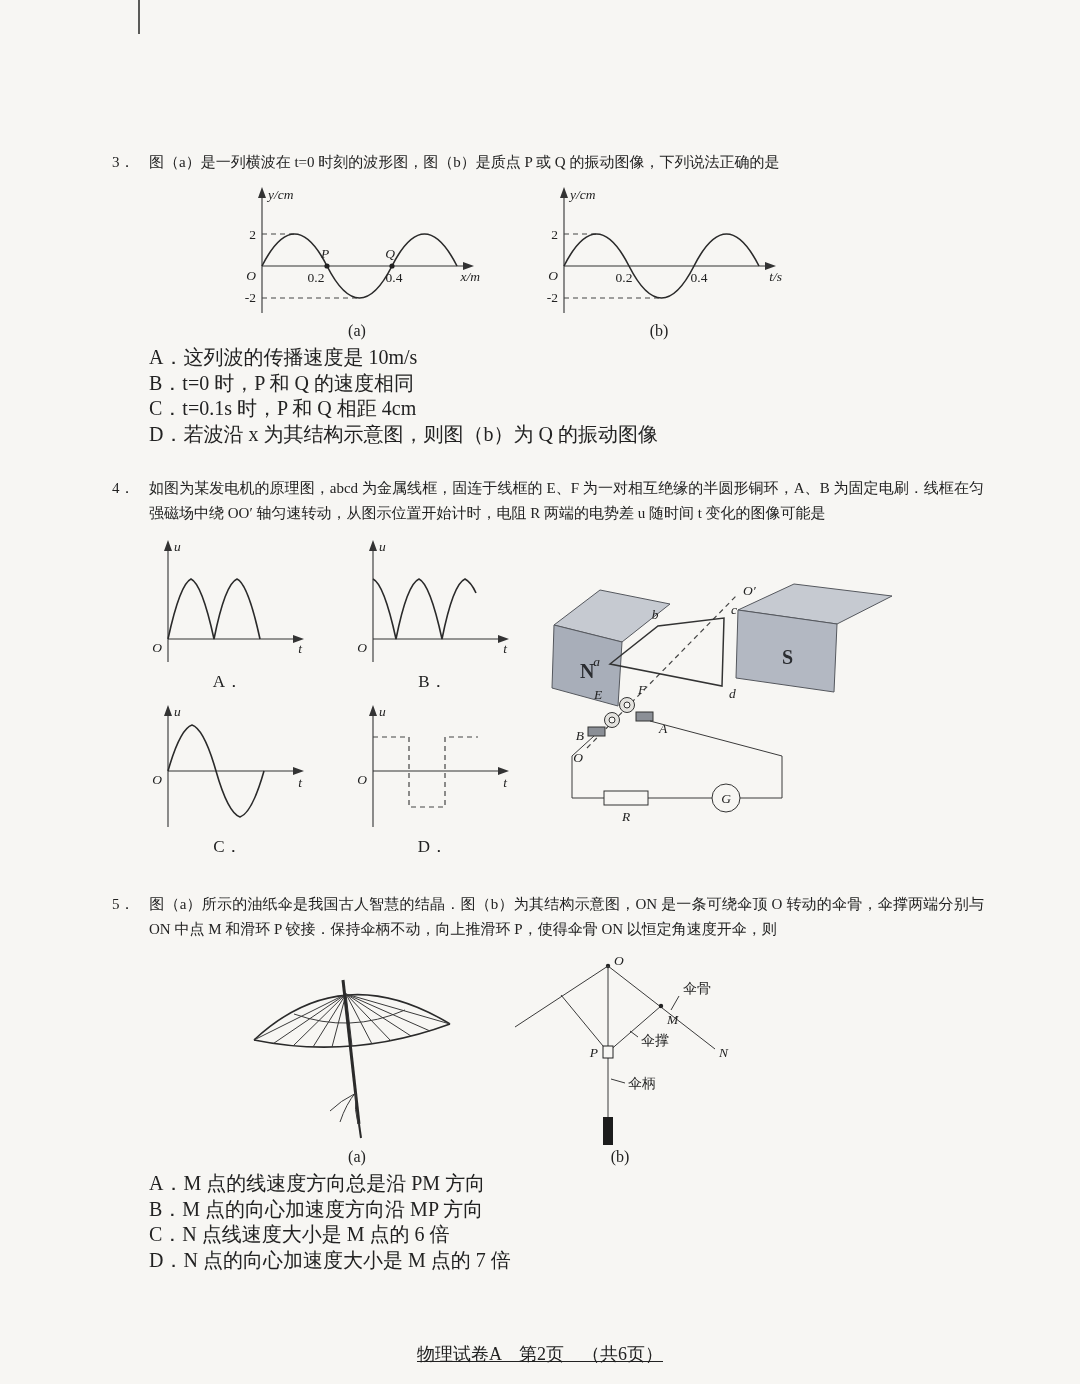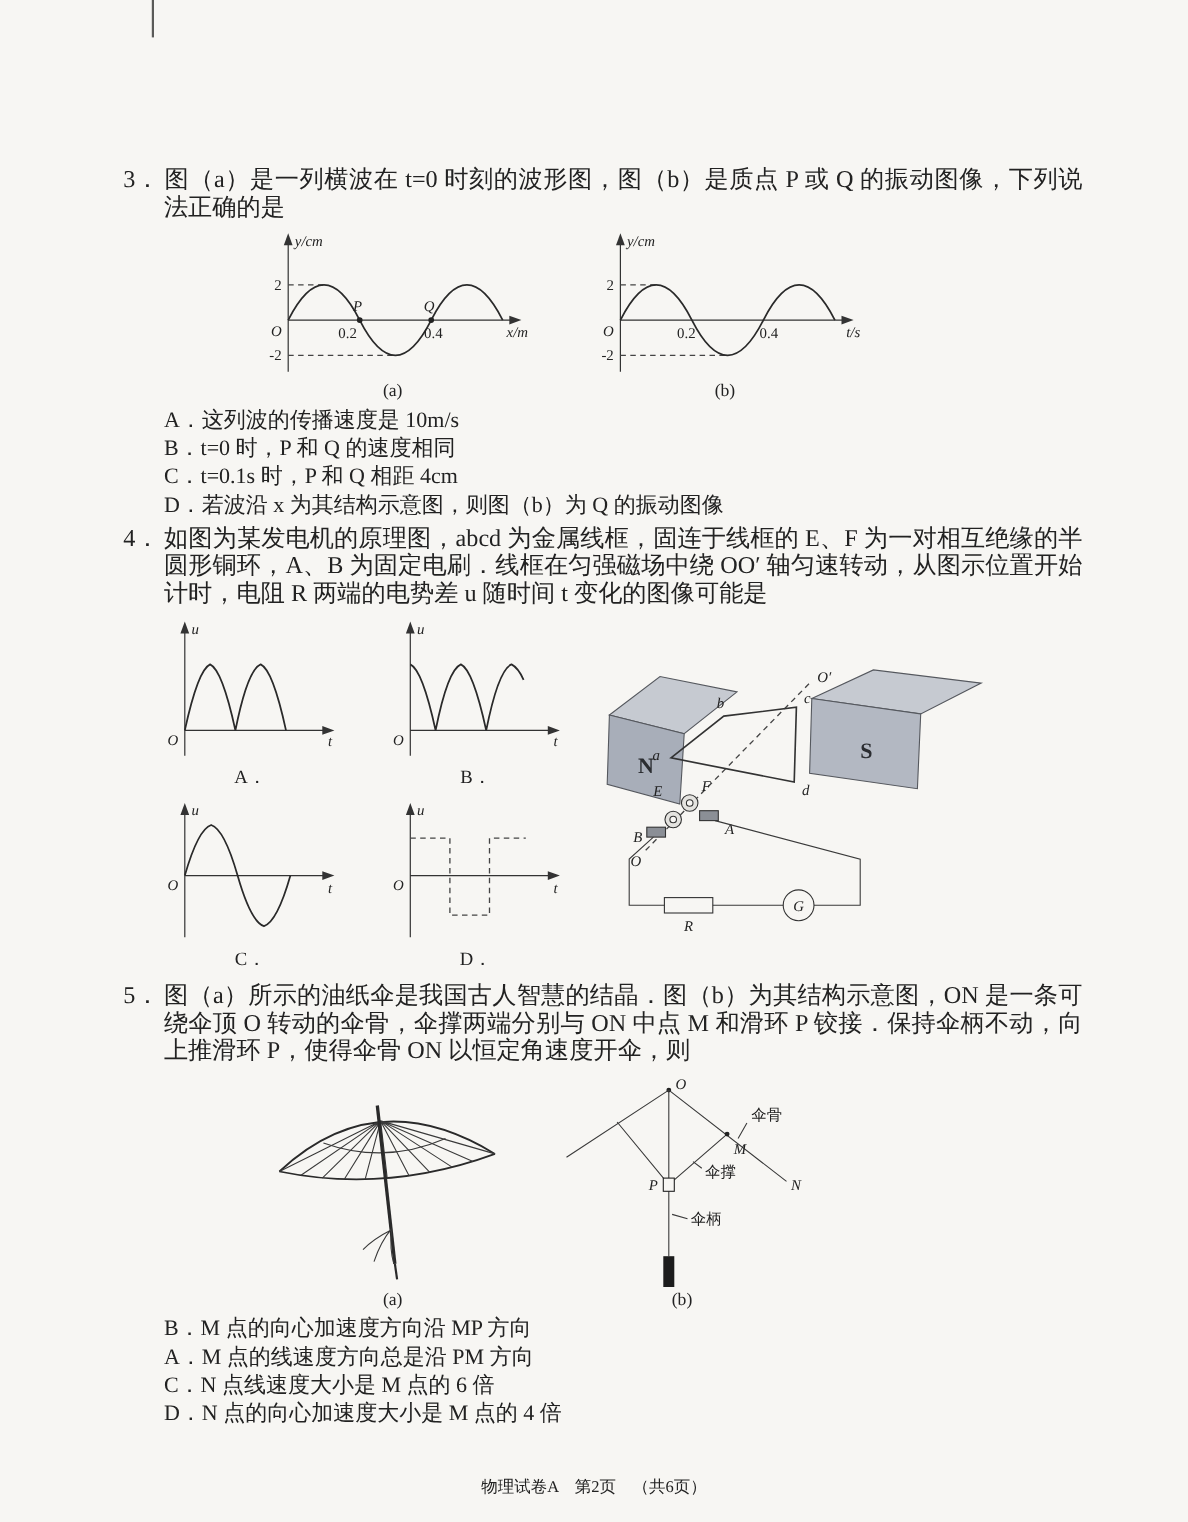--- a/index.html
+++ b/index.html
@@ -7,30 +7,30 @@
   .page {
     position: relative;
     width: 1080px; height: 1384px;
     margin: 0 auto;
     background: #f7f6f3;
     font-family: "Liberation Serif", "DejaVu Serif", serif;
     color: #222;
     overflow: hidden;
   }
   .q { position: absolute; left: 112px; width: 872px; }
-  .stem { font-size: 22px; line-height: 25px; text-align: justify; padding-left: 37px; }
+  .stem { font-size: 15px; line-height: 25px; text-align: justify; padding-left: 37px; }
   .qnum { display: inline-block; width: 37px; margin-left: -37px; }
   .options { margin-top: 5px; padding-left: 37px; font-size: 20px; line-height: 25.5px; }
   .figrow { display: flex; }
   .figcol { display: flex; flex-direction: column; align-items: center; text-align: right; }
   .cap { font-size: 16px; margin-top: 1px; }
   .glabel { font-size: 17px; margin-top: 1px; }
   .graph-grid { display: grid; grid-template-columns: repeat(2, 175px); column-gap: 30px; row-gap: 6px; margin-left: 28px; }
   .genwrap { margin: 46px 0 0 22px; }
-  .footer { position: absolute; top: 1342px; left: 0; width: 100%; text-align: center; font-size: 15px; }
+  .footer { position: absolute; top: 1342px; left: 0; width: 100%; text-align: center; font-size: 18px; text-decoration: underline; }
   .corner-mark { position: absolute; left: 138px; top: 0; width: 2px; height: 34px; background: #5a5a58; }
   svg text { font-family: "Liberation Serif", "DejaVu Serif", serif; font-size: 13.5px; fill: #222; }
   svg text.it { font-style: italic; }
   svg text.cjk { font-size: 14px; }
   svg text.mag { font-size: 20px; font-weight: bold; fill: #2b2d31; }
   .ax { stroke: #333; stroke-width: 1.1; fill: none; }
   .curve { stroke: #2a2a2a; stroke-width: 1.6; fill: none; }
   .thin { stroke: #3a3a3a; stroke-width: 1; fill: none; }
   .dash { stroke: #444; stroke-width: 1.2; fill: none; stroke-dasharray: 5 4; }
   .ah { fill: #333; stroke: none; }
@@ -224,21 +224,21 @@
           <text x="141" y="93" class="cjk">伞撑</text>
           <text x="98" y="105" class="it" text-anchor="end">P</text>
           <text x="219" y="105" class="it">N</text>
           <text x="128" y="136" class="cjk">伞柄</text>
         </svg>
         <div class="cap">(b)</div>
       </div>
     </div>
 
     <div class="options">
+      <div>A．M 点的线速度方向总是沿 PM 方向</div>
       <div>B．M 点的向心加速度方向沿 MP 方向</div>
-      <div>A．M 点的线速度方向总是沿 PM 方向</div>
       <div>C．N 点线速度大小是 M 点的 6 倍</div>
-      <div>D．N 点的向心加速度大小是 M 点的 4 倍</div>
+      <div>D．N 点的向心加速度大小是 M 点的 7 倍</div>
     </div>
   </div>
 
   <div class="footer">物理试卷A　第2页　（共6页）</div>
 </div>
 
 </body></html>

